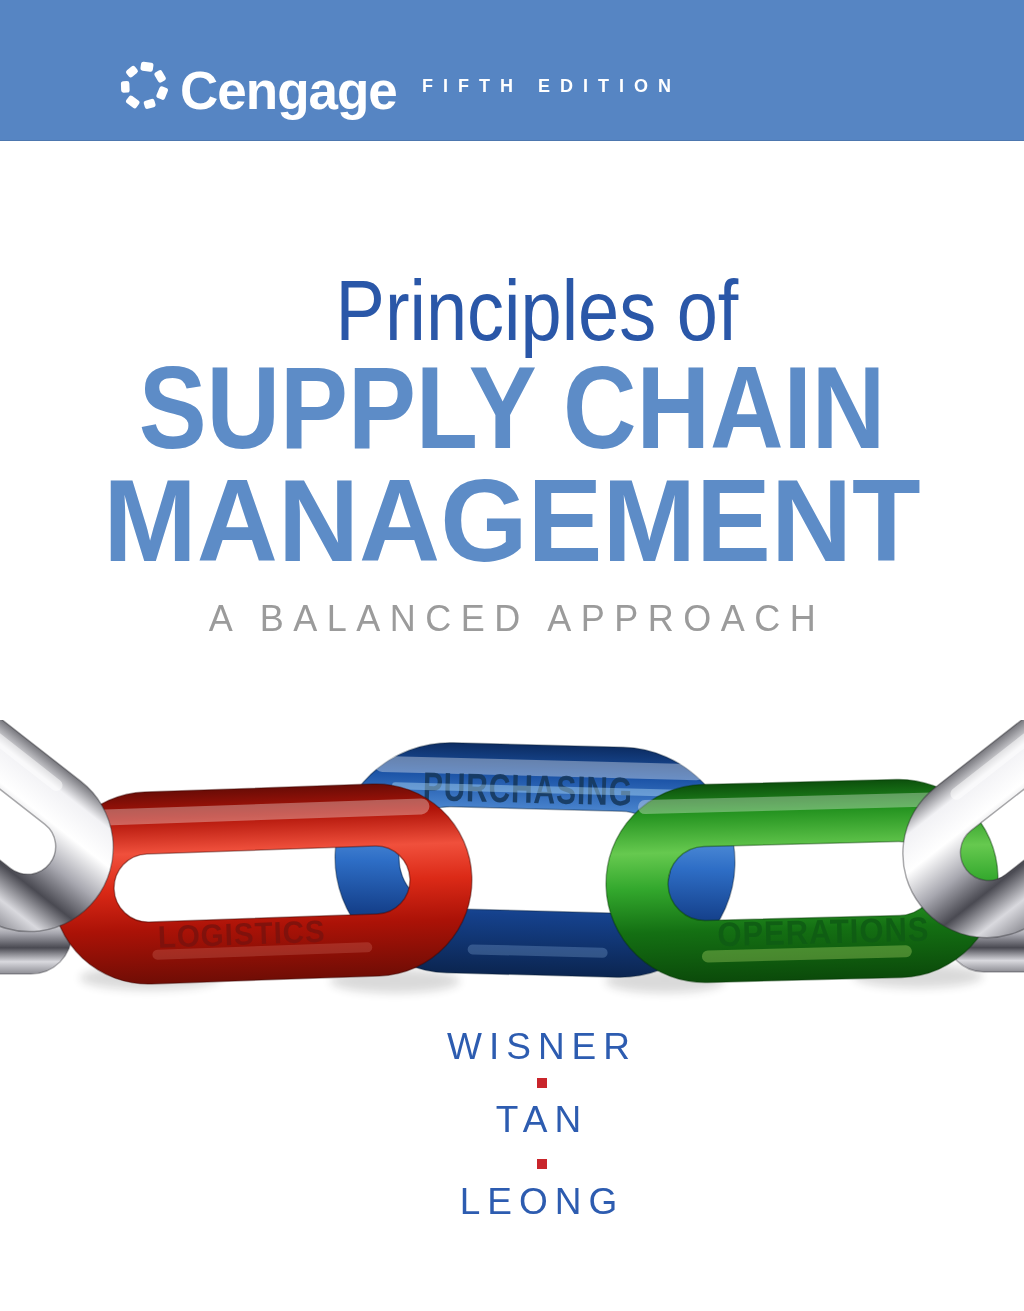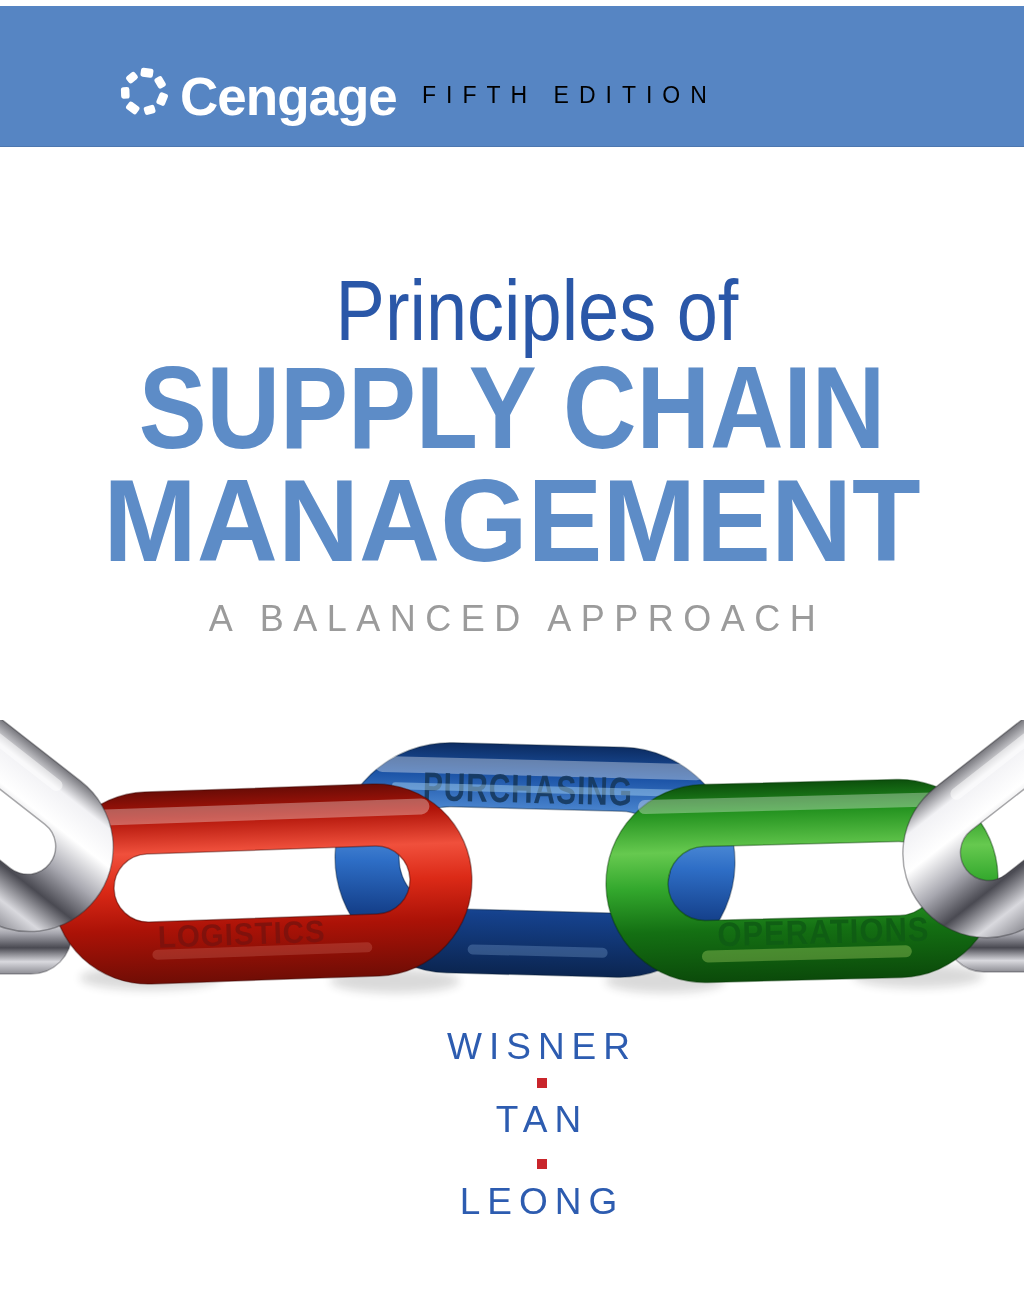--- a/index.html
+++ b/index.html
@@ -7,33 +7,33 @@
   .page{
     position:relative;
     width:1024px;height:1311px;
     margin:0 auto;
     background:#ffffff;
     overflow:hidden;
     font-family:"Liberation Sans","DejaVu Sans",sans-serif;
   }
   
   .banner{
-    position:absolute;top:6px;left:0;width:1024px;height:140px;
+    position:absolute;top:0;left:0;width:1024px;height:140px;
     background:#5685c3;
     border-bottom:1px solid rgba(0,0,0,0.10);
     text-align:right;
   }
   .logo-icon{position:absolute;left:116px;top:58px;width:56px;height:56px;}
   .brand{
     position:absolute;left:180px;top:60px;
     font-size:53px;font-weight:bold;color:#ffffff;letter-spacing:-1px;
   }
   .edition{
     position:absolute;left:422px;top:76px;
-    font-size:23px;font-weight:normal;color:#000000;letter-spacing:10px;
+    font-size:18px;font-weight:bold;color:#ffffff;letter-spacing:10px;
   }
   
   .t-line{position:absolute;left:0;width:100%;text-align:center;white-space:nowrap;line-height:1;}
   .t1{top:268px;font-size:85px;color:#2a57a8;transform:translateX(25px) scaleX(0.87);}
   .t2{top:349px;font-size:117px;font-weight:bold;color:#5d8cc7;transform:scaleX(0.87);}
   .t3{top:462px;font-size:117px;font-weight:bold;color:#5d8cc7;transform:scaleX(0.96);}
   .subtitle{
     position:absolute;top:601px;left:0;width:100%;text-align:center;
     font-size:36px;color:#9b9b9b;letter-spacing:9.5px;white-space:nowrap;
     transform:translateX(5px);line-height:1;

